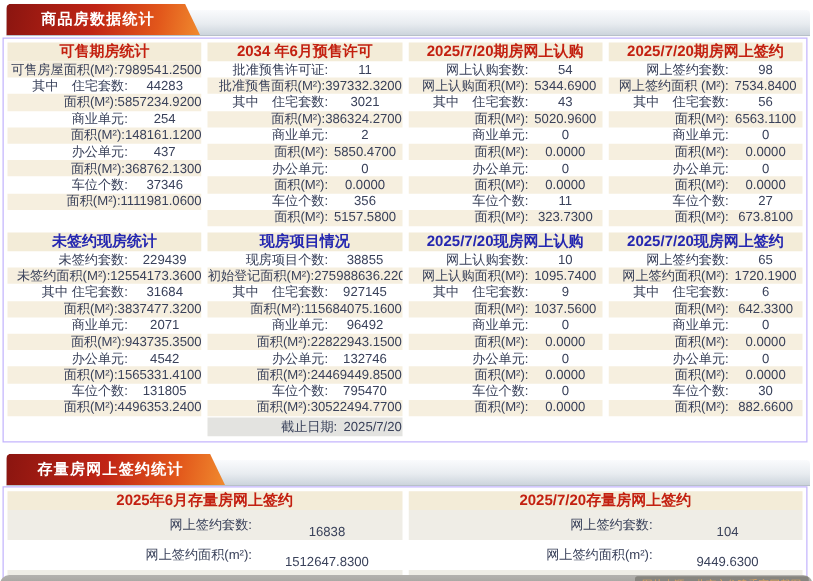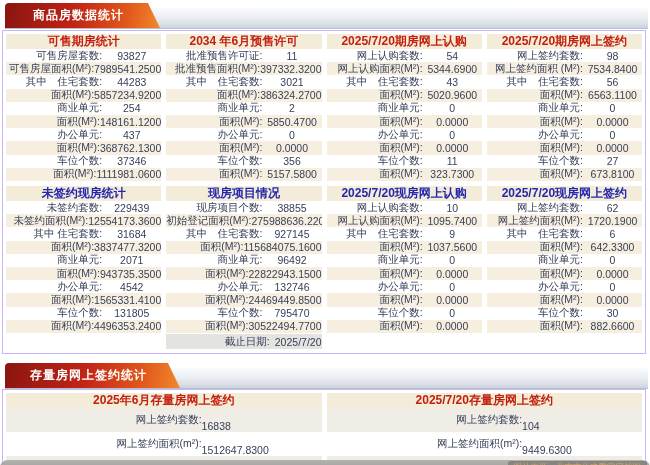--- a/index.html
+++ b/index.html
@@ -55,44 +55,40 @@
     margin-top:auto;flex:0 0 15px;background:#e3e3e0;
     display:flex;align-items:center;justify-content:flex-end;gap:5px;
     font-size:10.5px;color:#39415a;
   }
   
   .bpanel{width:calc((100% - 5px)/2);display:flex;flex-direction:column;box-sizing:border-box;background:#fff;}
   .bpanel .panel-title{flex:0 0 15px;}
   .brow{flex:0 0 13px;display:flex;align-items:center;font-size:10.5px;color:#39415a;}
   .brow.alt{background:#efede6;}
   .brow .lbl{flex:0 0 62%;text-align:right;white-space:nowrap;}
-  .brow .val{flex:1;text-align:left;white-space:nowrap;margin-top:12px;}
+  .brow .val{flex:1;text-align:center;white-space:nowrap;margin-top:12px;}
   
   .footer-bar{
     position:absolute;left:0;right:0;top:460px;height:15px;z-index:6;
     background:linear-gradient(#b4b2af,#97958f);border-radius:8px;
     display:flex;align-items:center;justify-content:flex-end;
   }
   .watermark{
     background:#87857f;color:#e3a75f;font-size:8.5px;line-height:11px;
     padding:1px 6px;margin-right:3px;border-radius:2px;white-space:nowrap;
   }
 </style>
 </head>
 <body>
 
 <div class="strip strip1"></div>
 <div class="tab tab1">商品房数据统计</div>
 <div class="container c1" id="grid1">
     <div class="panel h1">
       <div class="panel-title title-red">可售期房统计</div>
-      <div class="prow">
-        <div class="lbl">可售房屋套数:</div>
-        <div class="val">93827</div>
-      </div>
       <div class="prow alt">
         <div class="lbl">可售房屋面积(M²):</div>
         <div class="val">7989541.2500</div>
       </div>
       <div class="prow">
         <div class="lbl">其中　住宅套数:</div>
         <div class="val">44283</div>
       </div>
       <div class="prow alt">
         <div class="lbl">面积(M²):</div>
@@ -382,21 +378,21 @@
       </div>
       <div class="prow alt">
         <div class="lbl">面积(M²):</div>
         <div class="val">0.0000</div>
       </div>
     </div>
     <div class="panel h2">
       <div class="panel-title title-blue">2025/7/20现房网上签约</div>
       <div class="prow">
         <div class="lbl">网上签约套数:</div>
-        <div class="val">62</div>
+        <div class="val">65</div>
       </div>
       <div class="prow alt">
         <div class="lbl">网上签约面积(M²):</div>
         <div class="val">1720.1900</div>
       </div>
       <div class="prow">
         <div class="lbl">其中　住宅套数:</div>
         <div class="val">6</div>
       </div>
       <div class="prow alt">

